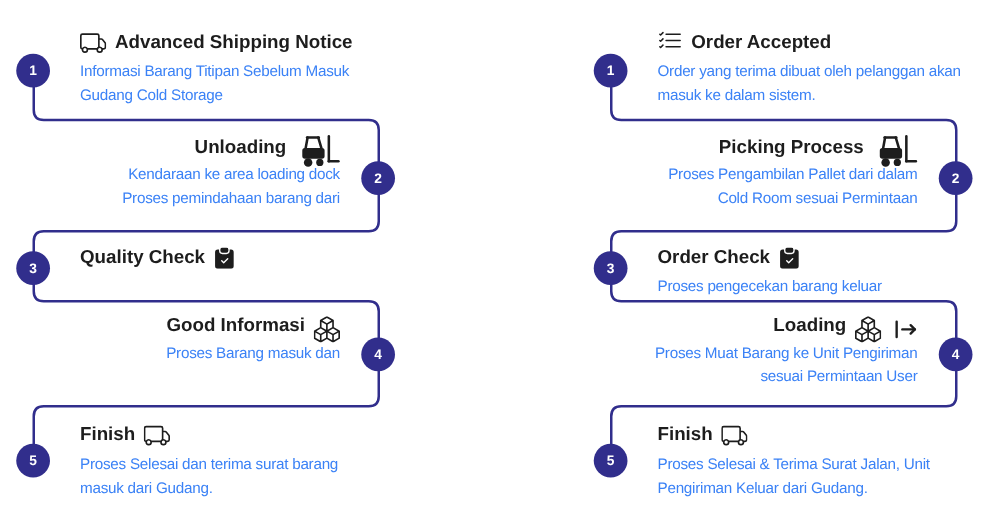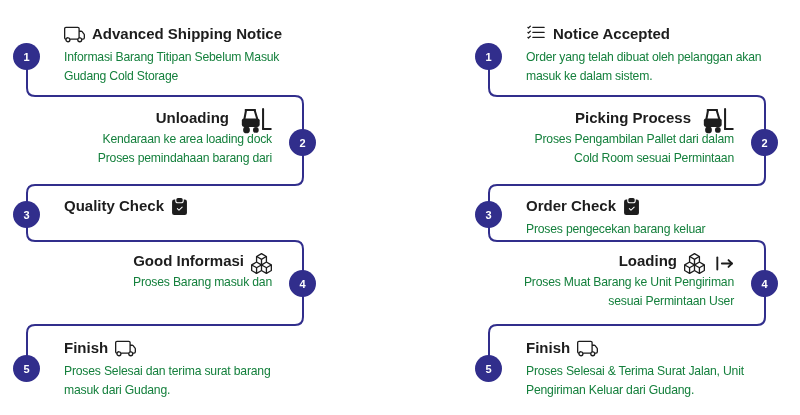--- a/index.html
+++ b/index.html
@@ -14,21 +14,21 @@
   .step{position:absolute;z-index:2;}
   .step.align-left{left:64px;text-align:left;}
   .step.align-right{right:46px;text-align:right;}
   .s1{top:22px;}.s2{top:104px;}.s3{top:194px;}.s4{top:247px;}.s5{top:336px;}
   .title-row{
     display:flex;align-items:center;gap:7px;height:22px;
     font-size:15px;font-weight:700;color:#1d1d1d;white-space:nowrap;
   }
   .step.align-right .title-row{justify-content:flex-end;align-items:flex-end;}
   .title-row svg{flex:0 0 auto;color:#1d1d1d;}
-  .desc{margin-top:4px;font-size:12.2px;letter-spacing:-0.2px;line-height:19px;color:#15803d;white-space:nowrap;}
+  .desc{margin-top:4px;font-size:12.2px;letter-spacing:-0.2px;line-height:19px;color:#3b82f6;white-space:nowrap;}
   .circle{
     position:absolute;z-index:3;width:27px;height:27px;border-radius:50%;
     display:flex;align-items:center;justify-content:center;
     color:#fff;font-size:11px;font-weight:700;
   }
   .c1{left:13px;top:43px;}
   .c2{left:289px;top:129px;}
   .c3{left:13px;top:201px;}
   .c4{left:289px;top:270px;}
   .c5{left:13px;top:355px;}
@@ -119,24 +119,24 @@
     </section>
   <section class="column outbound" data-name="outbound-flow">
       <svg class="snake" width="318" height="415" viewBox="0 0 318 415" data-name="flow-connector">
     <path data-name="connector-line" fill="none" stroke-width="2" d="M 27,57 V 88 Q 27,96 35,96 H 295 Q 303,96 303,104 V 177 Q 303,185 295,185 H 35 Q 27,185 27,193 V 233 Q 27,241 35,241 H 295 Q 303,241 303,249 V 317 Q 303,325 295,325 H 35 Q 27,325 27,333 V 369" stroke="#312e8c"></path>
   </svg>
       <div class="step s1 align-left" data-name="flow-step">
     <div class="title-row" data-name="step-title-row">
       <svg width="20" height="20" viewBox="0 0 16 16" fill="currentColor" data-name="list-check-icon">
     <path d="M5 11.5a.5.5 0 0 1 .5-.5h9a.5.5 0 0 1 0 1h-9a.5.5 0 0 1-.5-.5m0-4a.5.5 0 0 1 .5-.5h9a.5.5 0 0 1 0 1h-9a.5.5 0 0 1-.5-.5m0-4a.5.5 0 0 1 .5-.5h9a.5.5 0 0 1 0 1h-9a.5.5 0 0 1-.5-.5M3.854 2.146a.5.5 0 0 1 0 .708l-1.5 1.5a.5.5 0 0 1-.708 0l-.5-.5a.5.5 0 1 1 .708-.708L2 3.293l1.146-1.147a.5.5 0 0 1 .708 0m0 4a.5.5 0 0 1 0 .708l-1.5 1.5a.5.5 0 0 1-.708 0l-.5-.5a.5.5 0 1 1 .708-.708L2 7.293l1.146-1.147a.5.5 0 0 1 .708 0m0 4a.5.5 0 0 1 0 .708l-1.5 1.5a.5.5 0 0 1-.708 0l-.5-.5a.5.5 0 0 1 .708-.708l.146.147 1.146-1.147a.5.5 0 0 1 .708 0"></path>
   </svg>
-          <span data-name="step-title">Notice Accepted</span>
+          <span data-name="step-title">Order Accepted</span>
     </div>
     <div class="desc" data-name="step-description">
-          <div data-name="step-description-line">Order yang telah dibuat oleh pelanggan akan</div>
+          <div data-name="step-description-line">Order yang terima dibuat oleh pelanggan akan</div>
           <div data-name="step-description-line">masuk ke dalam sistem.</div>
         </div>
   </div>
       <div class="circle c1" data-name="step-number-badge" style="background: rgb(49, 46, 140); color: rgb(255, 255, 255);">1</div>
       <div class="step s2 align-right" data-name="flow-step">
     <div class="title-row" data-name="step-title-row">
       <span data-name="step-title">Picking Process</span>
     <svg width="34" height="28" viewBox="0 0 40 32" fill="none" data-name="forklift-icon">
     <g stroke="currentColor" stroke-width="2.4" stroke-linecap="round">
       <path d="M9 3 H20"></path>

